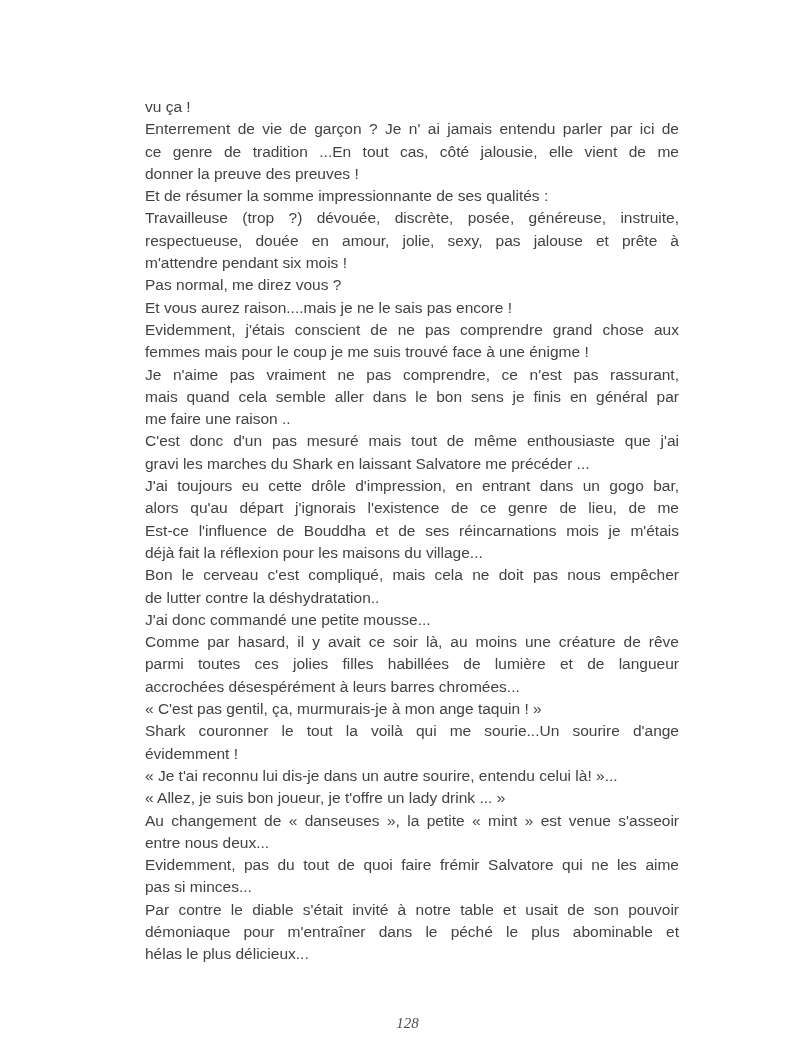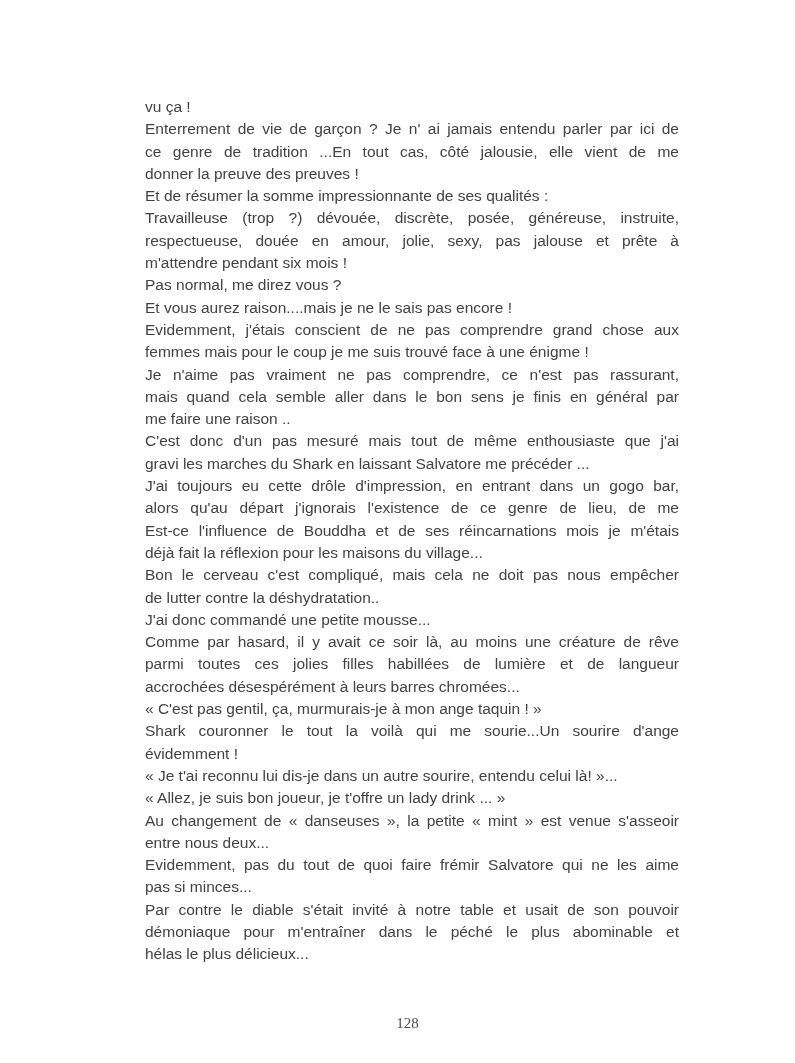--- a/index.html
+++ b/index.html
@@ -39,20 +39,21 @@
   .page-number {
     position: absolute;
     left: 0;
     right: 0;
     top: 1015px;
     text-align: center;
     padding-left: 20px;
     font-family: "Liberation Serif", "DejaVu Serif", serif;
     font-size: 15px;
     color: #4d4d4d;
+    font-style: italic;
   }
 </style>
 </head>
 <body>
 
 <div class="page">
   <div class="text-block">
       <div class="line para-end">vu ça !</div>
       <div class="line">Enterrement de vie de garçon ? Je n' ai jamais entendu parler par ici de</div>
       <div class="line">ce genre de tradition ...En tout cas, côté jalousie, elle vient de me</div>

